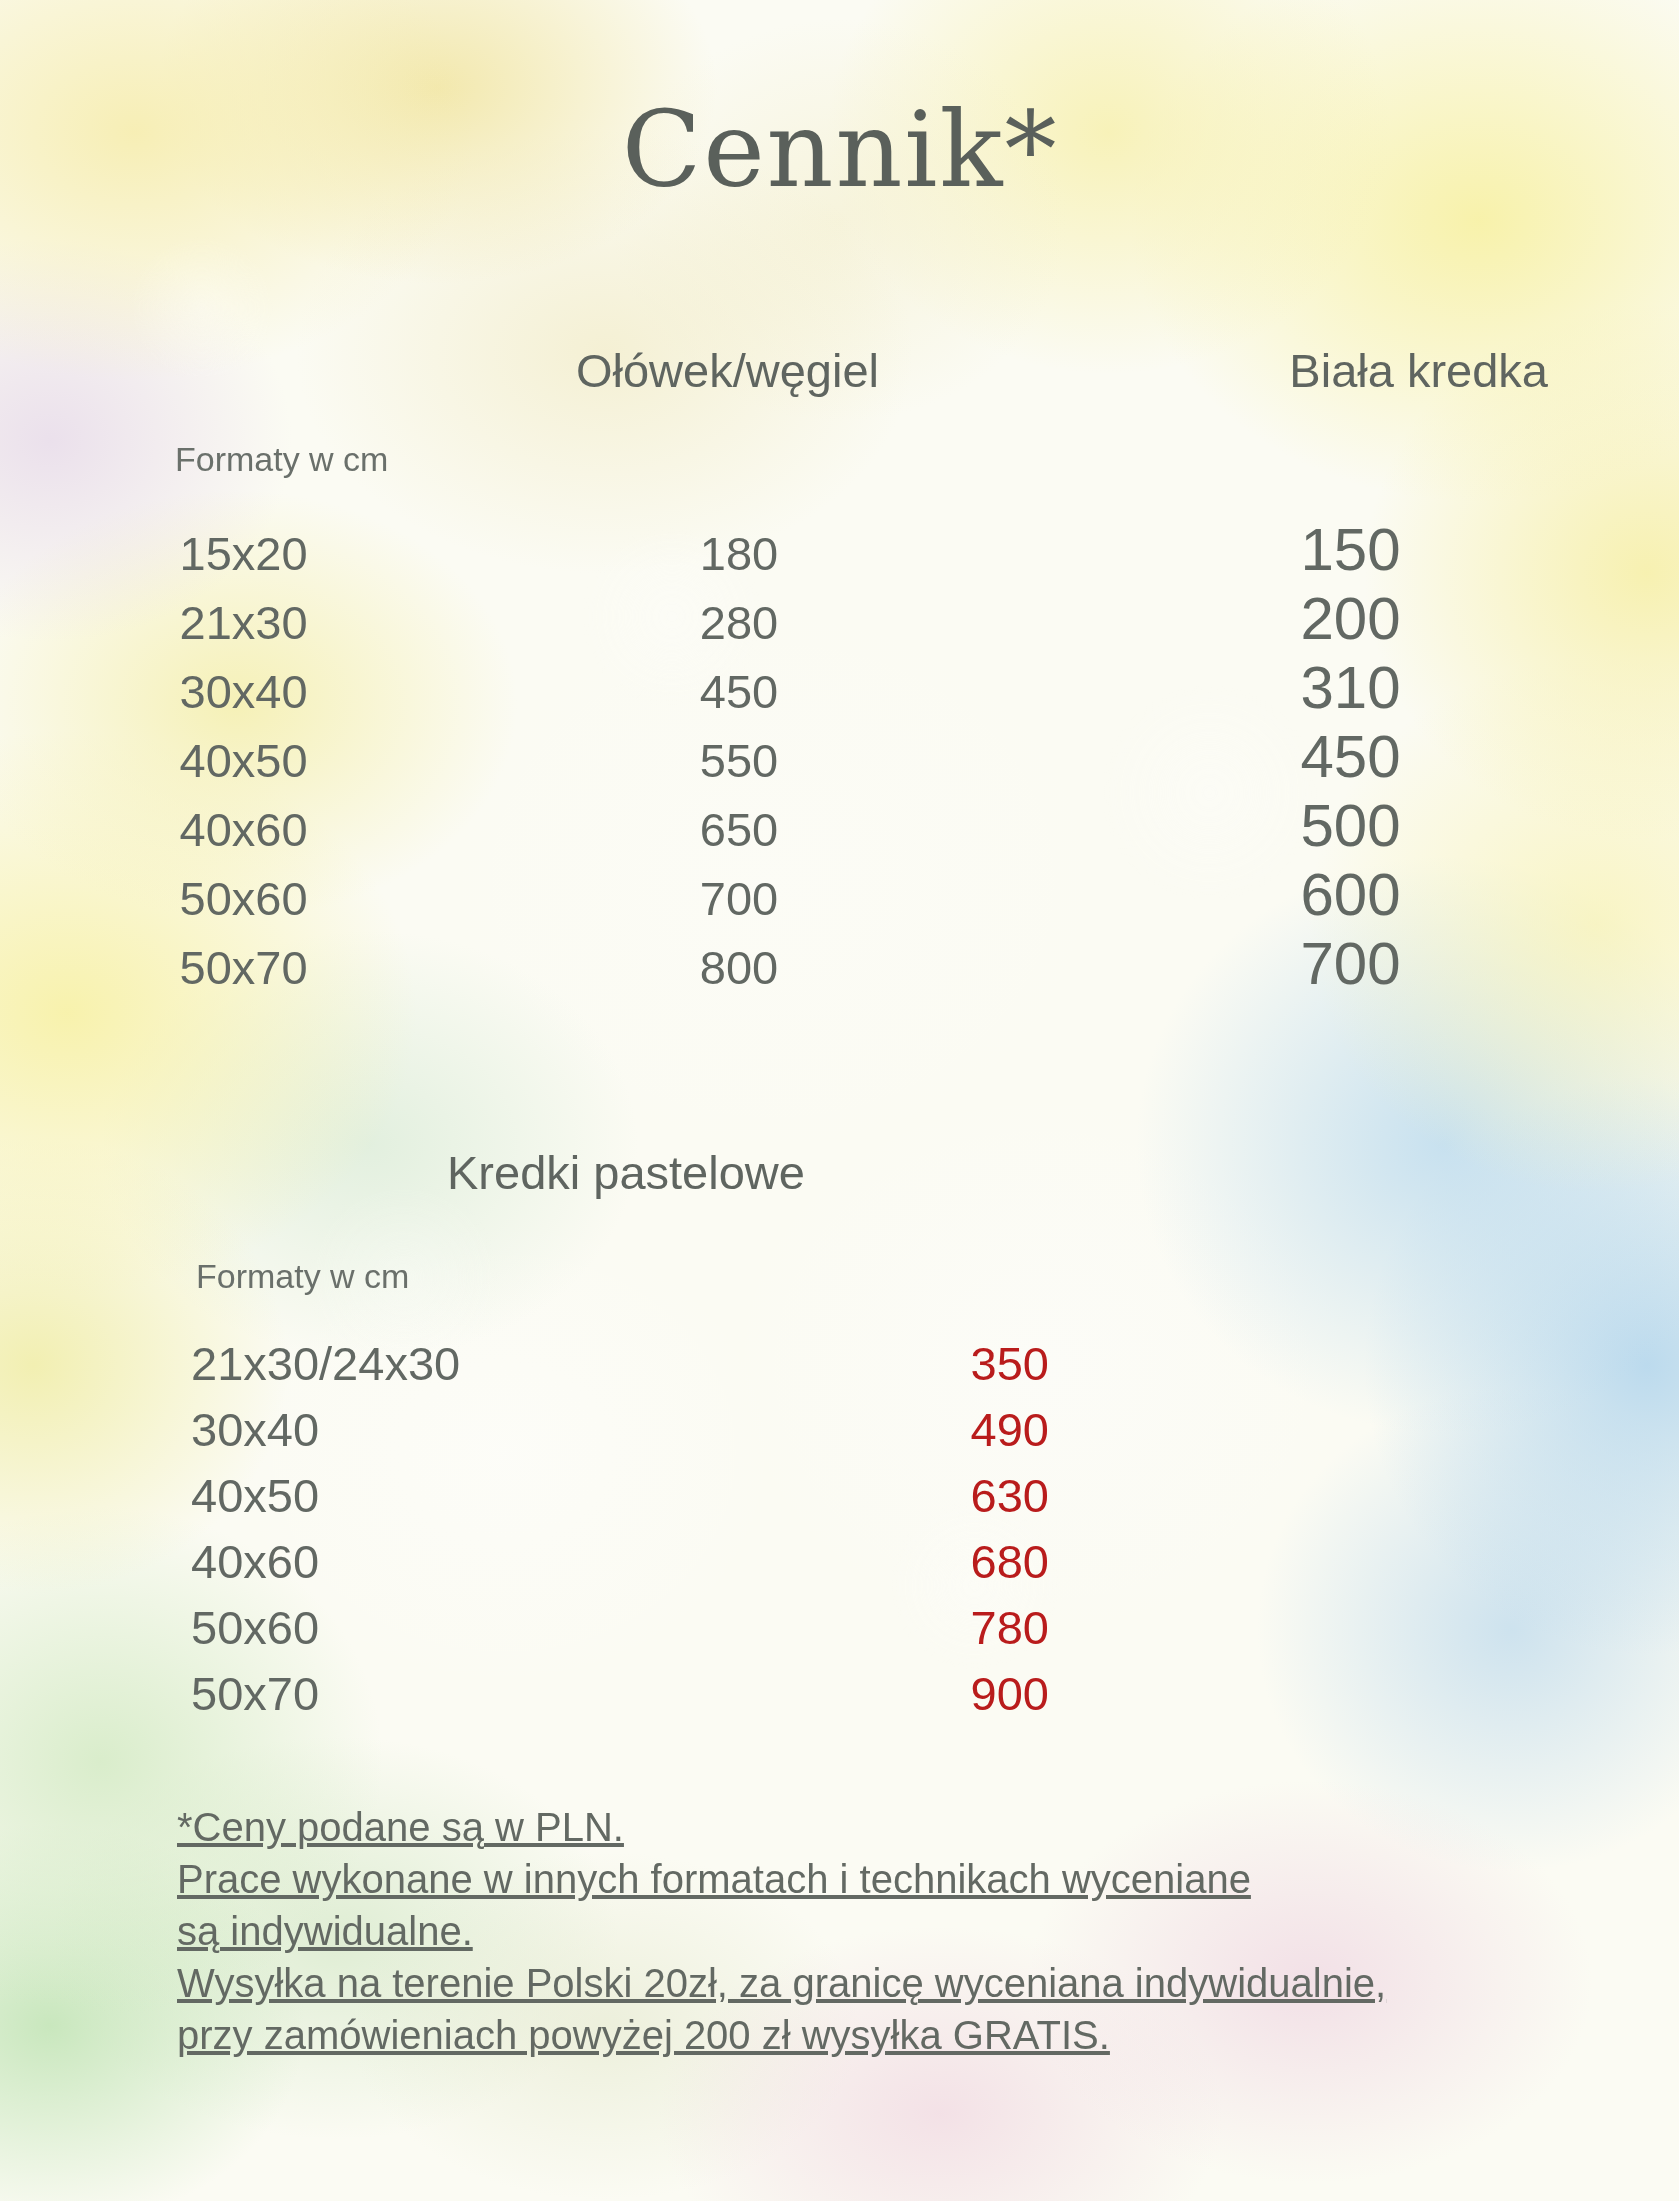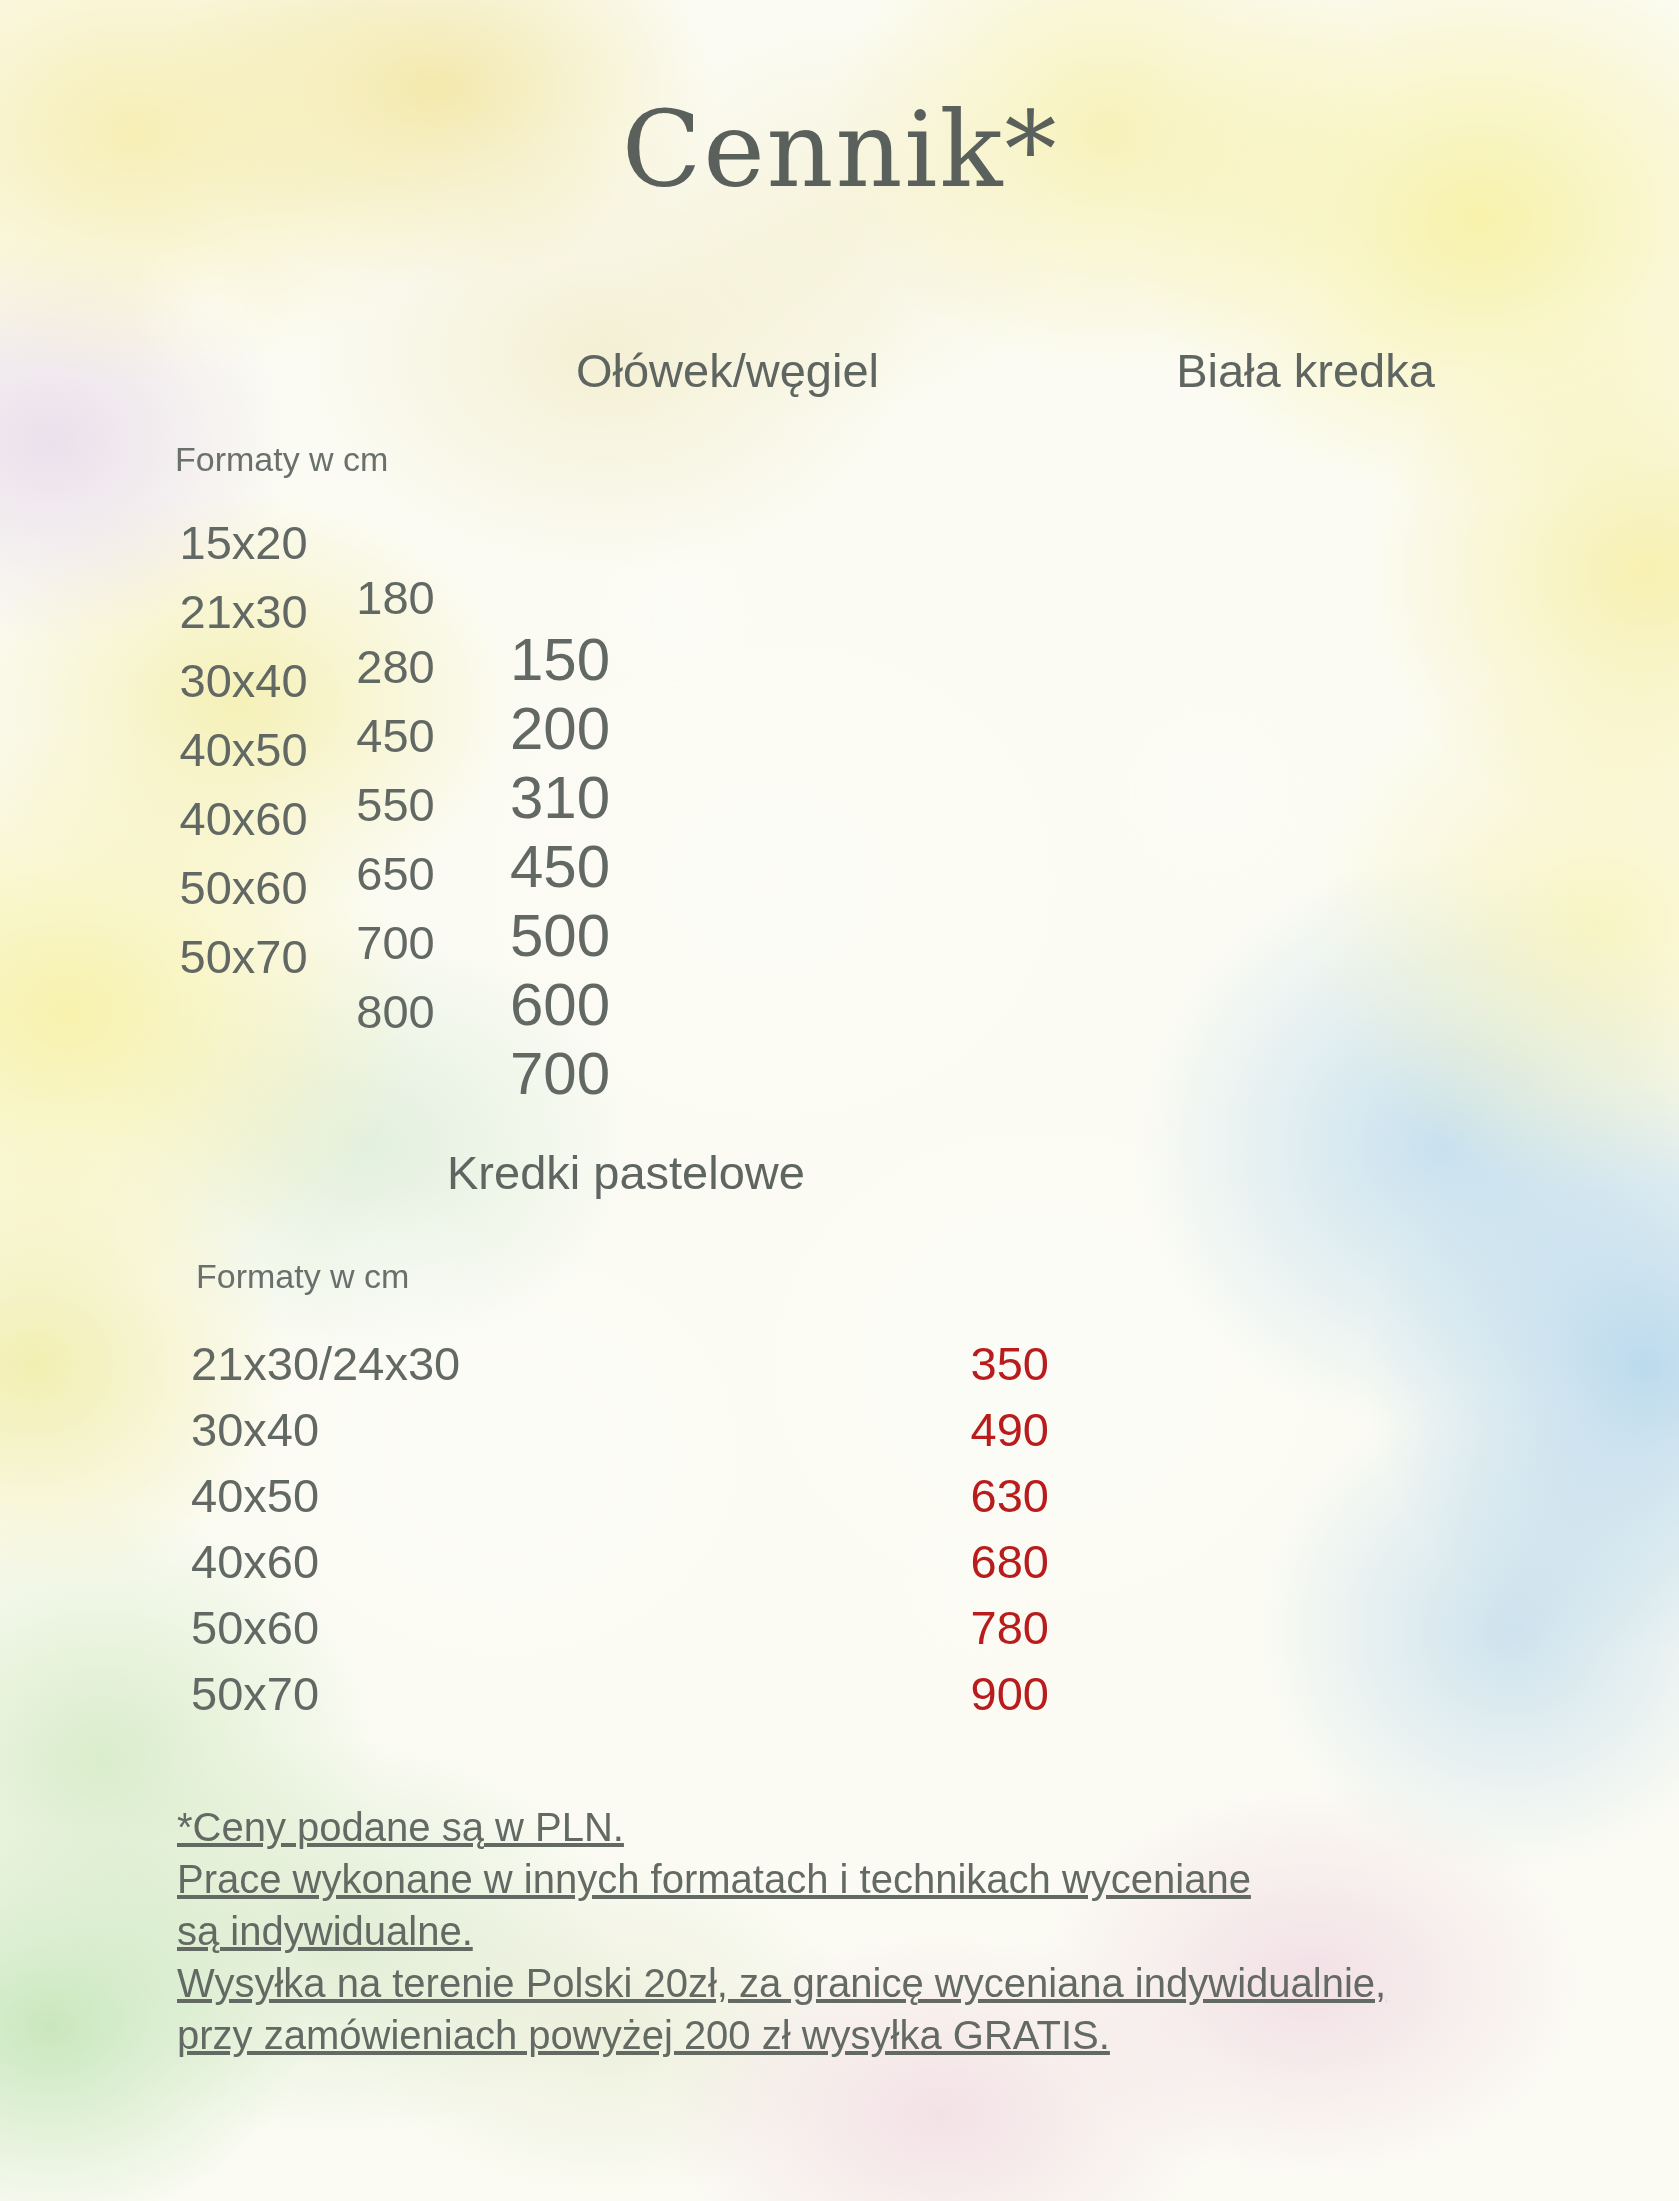--- a/index.html
+++ b/index.html
@@ -94,21 +94,21 @@
     text-align: center;
     font-size: 47px;
     color: #5f6560;
     white-space: nowrap;
   }
   .h-white {
     position: absolute;
     top: 343px;
     left: 1063px;
     width: 485px;
-    text-align: center;
+    text-align: right;
     font-size: 47px;
     color: #5f6560;
     white-space: nowrap;
   }
   .h-pastel {
     position: absolute;
     top: 1145px;
     left: 447px;
     width: 932px;
     text-align: left;
@@ -138,21 +138,20 @@
   .table1 {
     position: absolute;
     top: 515px;
     left: 172px;
     width: 1231px;
   }
   .table1 .row {
     display: flex;
     align-items: baseline;
     height: 69px;
-    flex-direction: column;
   }
   .table1 .c-size {
     width: 336px;
     font-size: 47px;
     color: #626863;
     text-align: left;
     padding-left: 7.5px;
   }
   .table1 .c-pencil {
     width: 447px;

